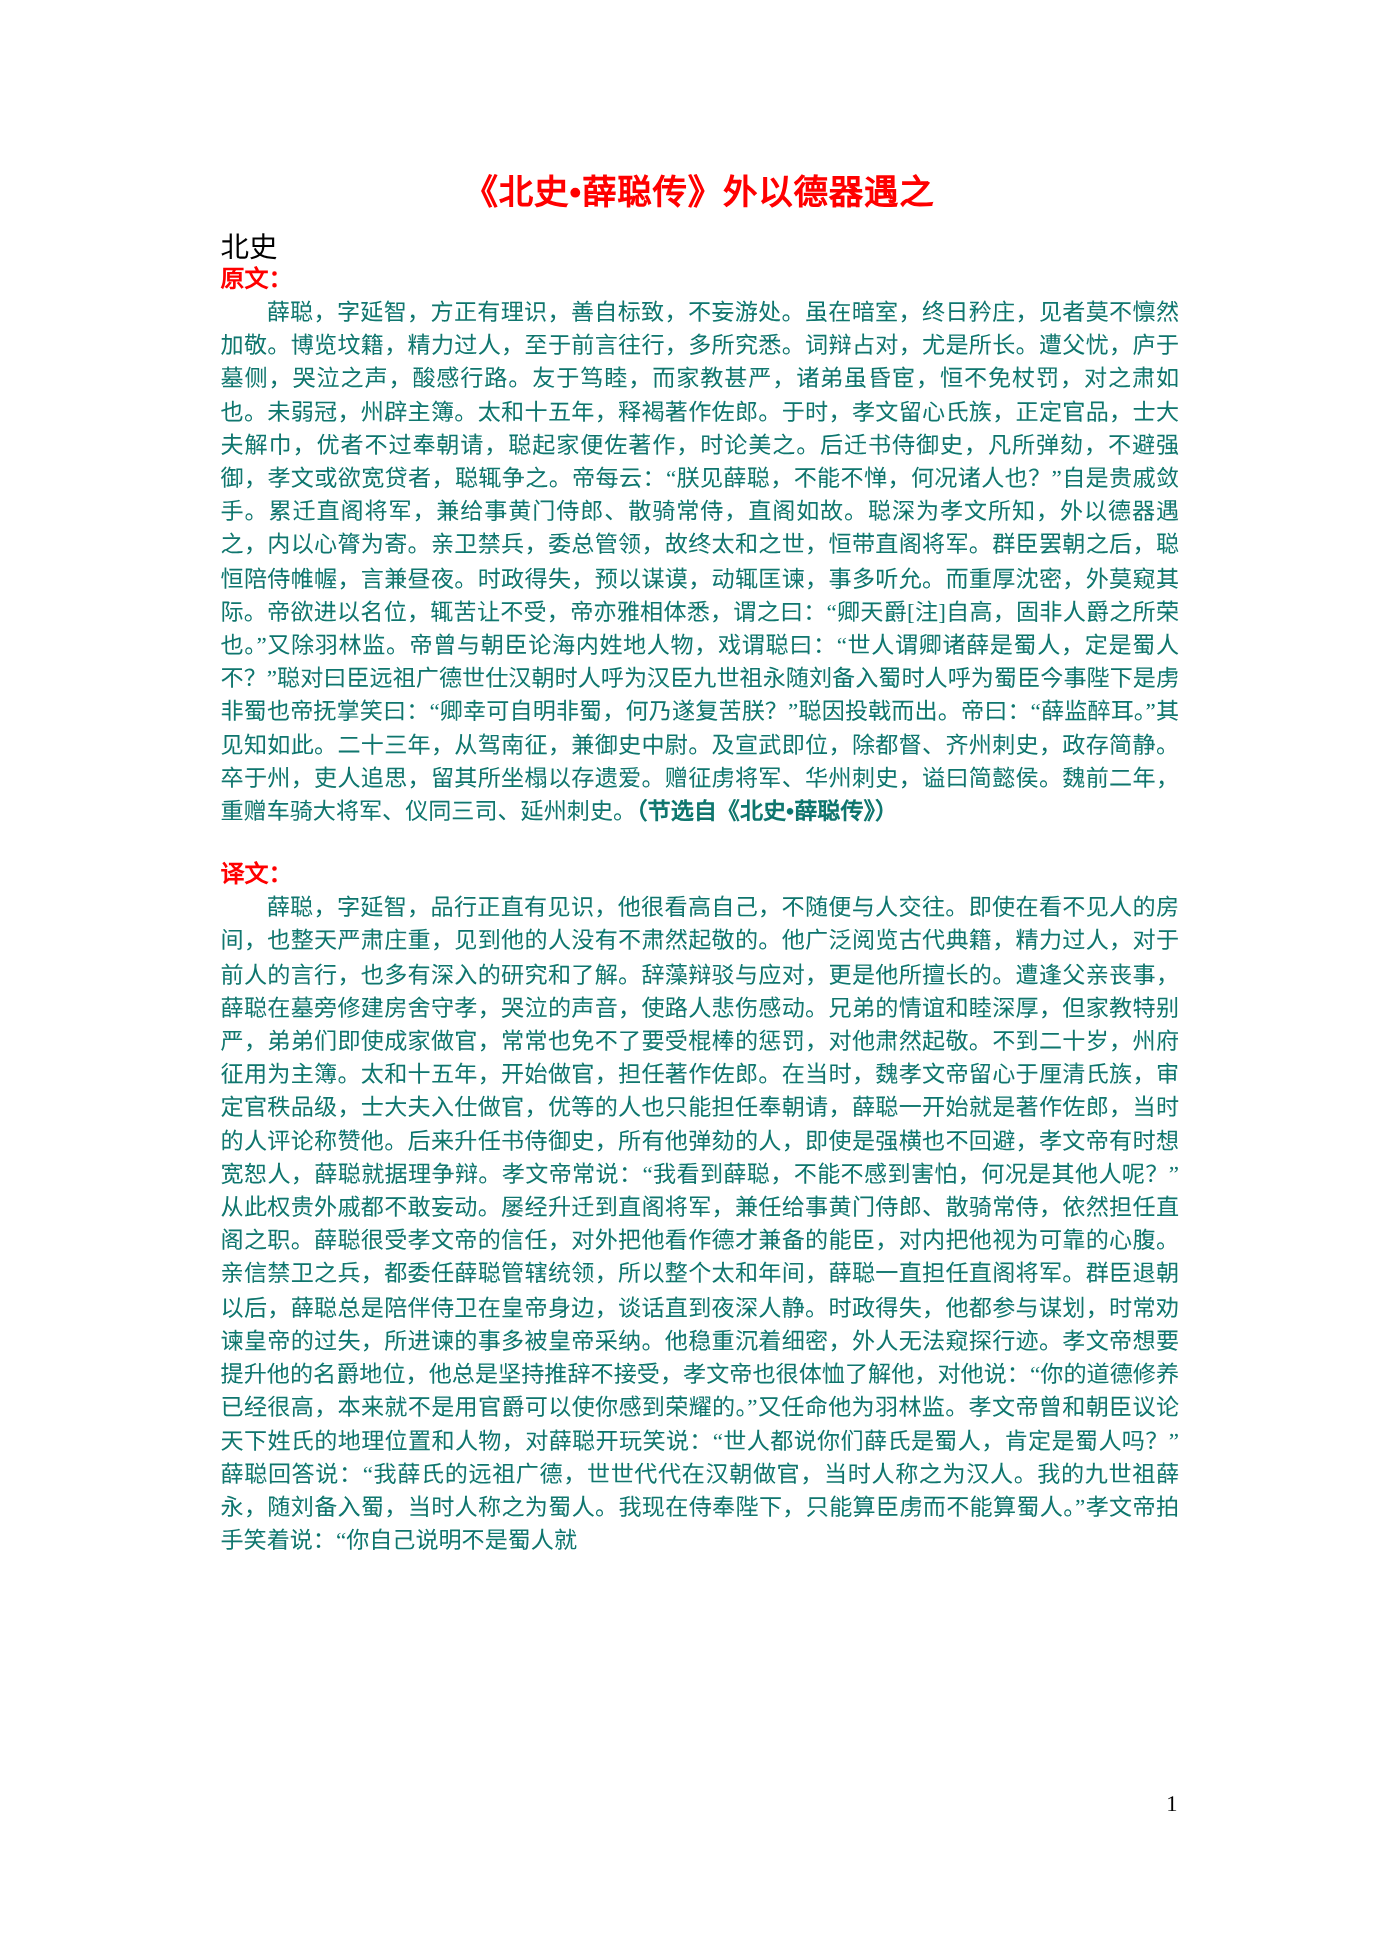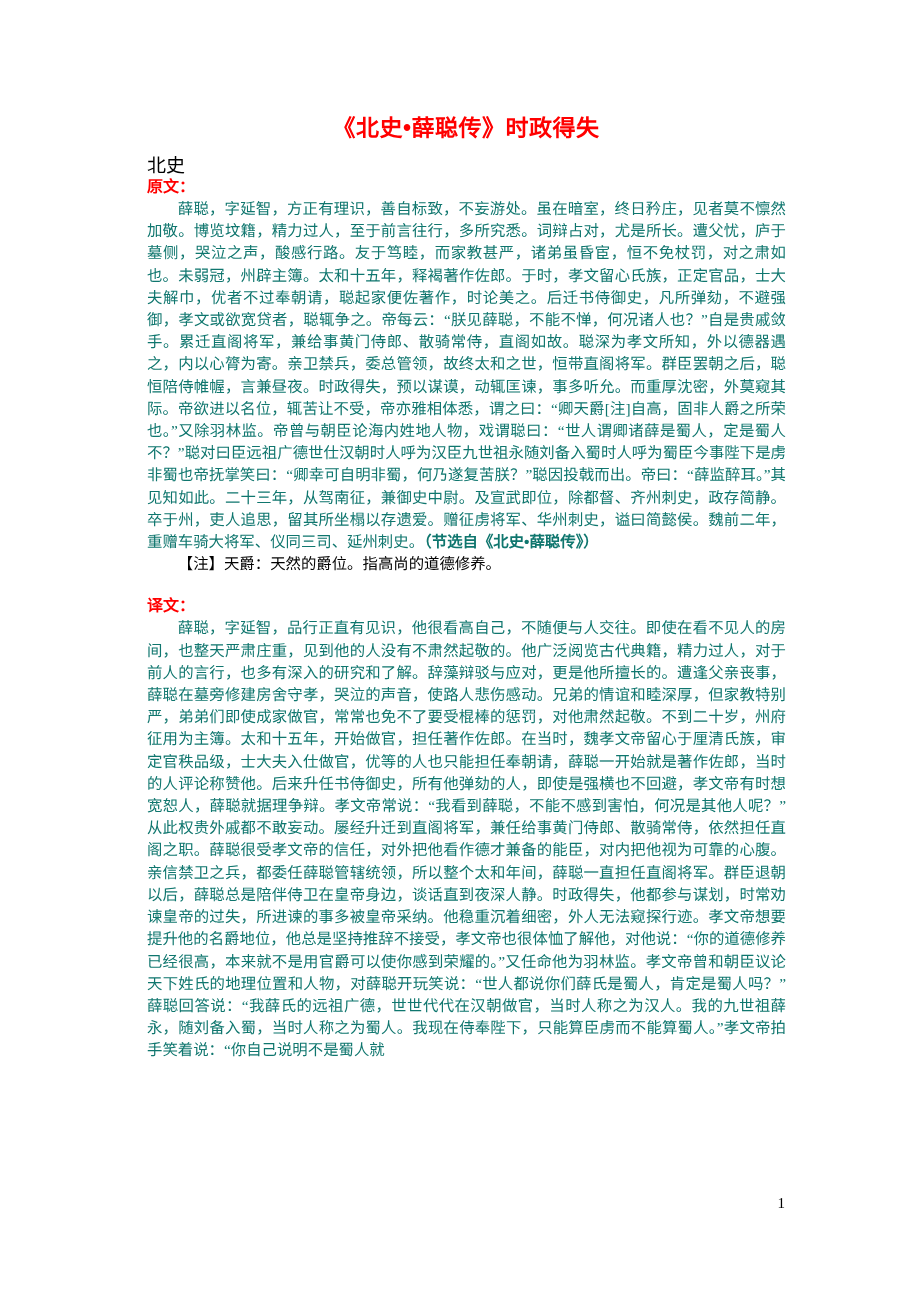--- a/index.html
+++ b/index.html
@@ -110,31 +110,30 @@
     font-size: 15px;
     line-height: 18px;
     color: #000000;
   }
 </style>
 </head>
 <body>
 
 <div class="page">
 
-  <h1 class="doc-title">《北史•薛聪传》时政得失</h1>
+  <h1 class="doc-title">《北史•薛聪传》外以德器遇之</h1>
 
   <div class="content">
 
     <div class="src-label">北史</div>
 
     <div class="section-heading">原文：</div>
 
     <p class="para indent2"><span>薛聪，字延智，方正有理识，善自标致，不妄游处。虽在暗室，终日矜庄，见者莫不懔然加敬。博览坟籍，精力过人，至于前言往行，多所究悉。词辩占对，尤是所长。遭父忧，庐于墓侧，哭泣之声，酸感行路。友于笃睦，而家教甚严，诸弟虽昏宦，恒不免杖罚，对之肃如也。未弱冠，州辟主簿。太和十五年，释褐著作佐郎。于时，孝文留心氏族，正定官品，士大夫解巾，优者不过奉朝请，聪起家便佐著作，时论美之。后迁书侍御史，凡所弹劾，不避强御，孝文或欲宽贷者，聪辄争之。帝每云：“朕见薛聪，不能不惮，何况诸人也？”自是贵戚敛手。累迁直阁将军，兼给事黄门侍郎、散骑常侍，直阁如故。聪深为孝文所知，外以德器遇之，内以心膂为寄。亲卫禁兵，委总管领，故终太和之世，恒带直阁将军。群臣罢朝之后，聪恒陪侍帷幄，言兼昼夜。时政得失，预以谋谟，动辄匡谏，事多听允。而重厚沈密，外莫窥其际。帝欲进以名位，辄苦让不受，帝亦雅相体悉，谓之曰：“卿天爵[注]自高，固非人爵之所荣也。”又除羽林监。帝曾与朝臣论海内姓地人物，戏谓聪曰：“世人谓卿诸薛是蜀人，定是蜀人不？”聪对曰臣远祖广德世仕汉朝时人呼为汉臣九世祖永随刘备入蜀时人呼为蜀臣今事陛下是虏非蜀也帝抚掌笑曰：“卿幸可自明非蜀，何乃遂复苦朕？”聪因投戟而出。帝曰：“薛监醉耳。”其见知如此。二十三年，从驾南征，兼御史中尉。及宣武即位，除都督、齐州刺史，政存简静。卒于州，吏人追思，留其所坐榻以存遗爱。赠征虏将军、华州刺史，谥曰简懿侯。魏前二年，重赠车骑大将军、仪同三司、延州刺史。</span><span class="bold-sans">（节选自《北史•薛聪传》）</span></p>
 
-    <p class="note-line">【注】天爵：天然的爵位。指高尚的道德修养。</p>
 
     <div class="gap-before-yiwen"></div>
 
     <div class="section-heading">译文：</div>
 
     <p class="para indent2">薛聪，字延智，品行正直有见识，他很看高自己，不随便与人交往。即使在看不见人的房间，也整天严肃庄重，见到他的人没有不肃然起敬的。他广泛阅览古代典籍，精力过人，对于前人的言行，也多有深入的研究和了解。辞藻辩驳与应对，更是他所擅长的。遭逢父亲丧事，薛聪在墓旁修建房舍守孝，哭泣的声音，使路人悲伤感动。兄弟的情谊和睦深厚，但家教特别严，弟弟们即使成家做官，常常也免不了要受棍棒的惩罚，对他肃然起敬。不到二十岁，州府征用为主簿。太和十五年，开始做官，担任著作佐郎。在当时，魏孝文帝留心于厘清氏族，审定官秩品级，士大夫入仕做官，优等的人也只能担任奉朝请，薛聪一开始就是著作佐郎，当时的人评论称赞他。后来升任书侍御史，所有他弹劾的人，即使是强横也不回避，孝文帝有时想宽恕人，薛聪就据理争辩。孝文帝常说：“我看到薛聪，不能不感到害怕，何况是其他人呢？”从此权贵外戚都不敢妄动。屡经升迁到直阁将军，兼任给事黄门侍郎、散骑常侍，依然担任直阁之职。薛聪很受孝文帝的信任，对外把他看作德才兼备的能臣，对内把他视为可靠的心腹。亲信禁卫之兵，都委任薛聪管辖统领，所以整个太和年间，薛聪一直担任直阁将军。群臣退朝以后，薛聪总是陪伴侍卫在皇帝身边，谈话直到夜深人静。时政得失，他都参与谋划，时常劝谏皇帝的过失，所进谏的事多被皇帝采纳。他稳重沉着细密，外人无法窥探行迹。孝文帝想要提升他的名爵地位，他总是坚持推辞不接受，孝文帝也很体恤了解他，对他说：“你的道德修养已经很高，本来就不是用官爵可以使你感到荣耀的。”又任命他为羽林监。孝文帝曾和朝臣议论天下姓氏的地理位置和人物，对薛聪开玩笑说：“世人都说你们薛氏是蜀人，肯定是蜀人吗？”薛聪回答说：“我薛氏的远祖广德，世世代代在汉朝做官，当时人称之为汉人。我的九世祖薛永，随刘备入蜀，当时人称之为蜀人。我现在侍奉陛下，只能算臣虏而不能算蜀人。”孝文帝拍手笑着说：“你自己说明不是蜀人就</p>
 
   </div>
 
   <div class="page-number">1</div>

